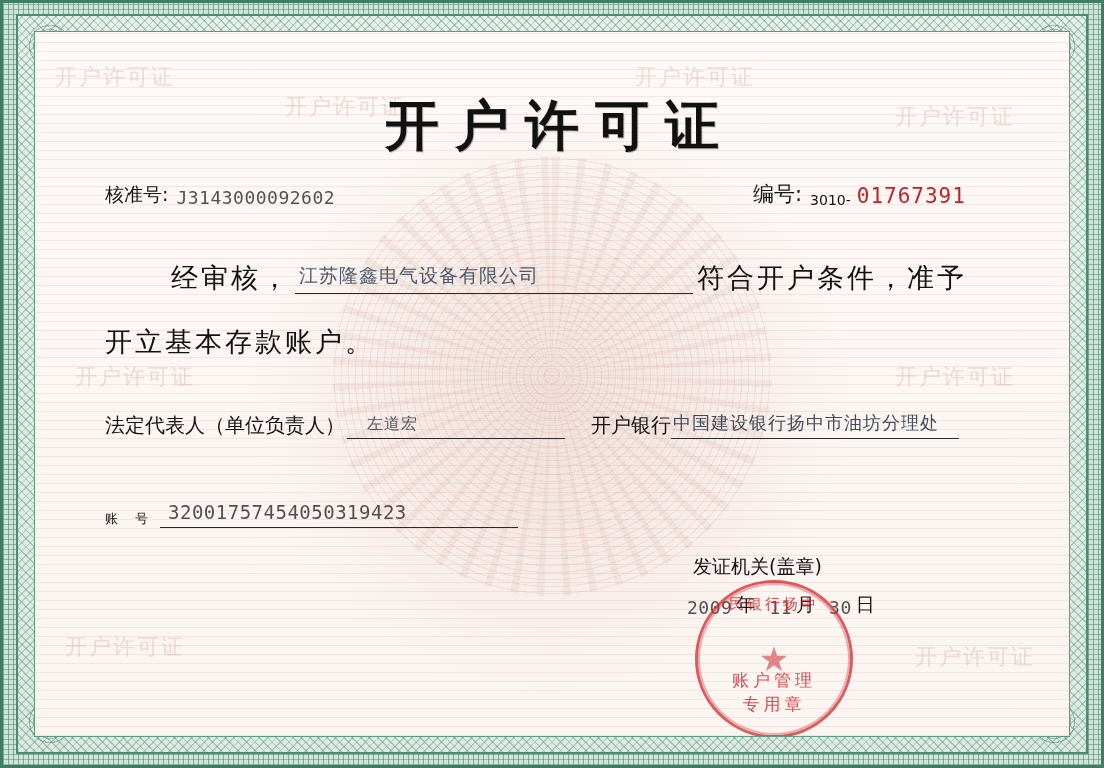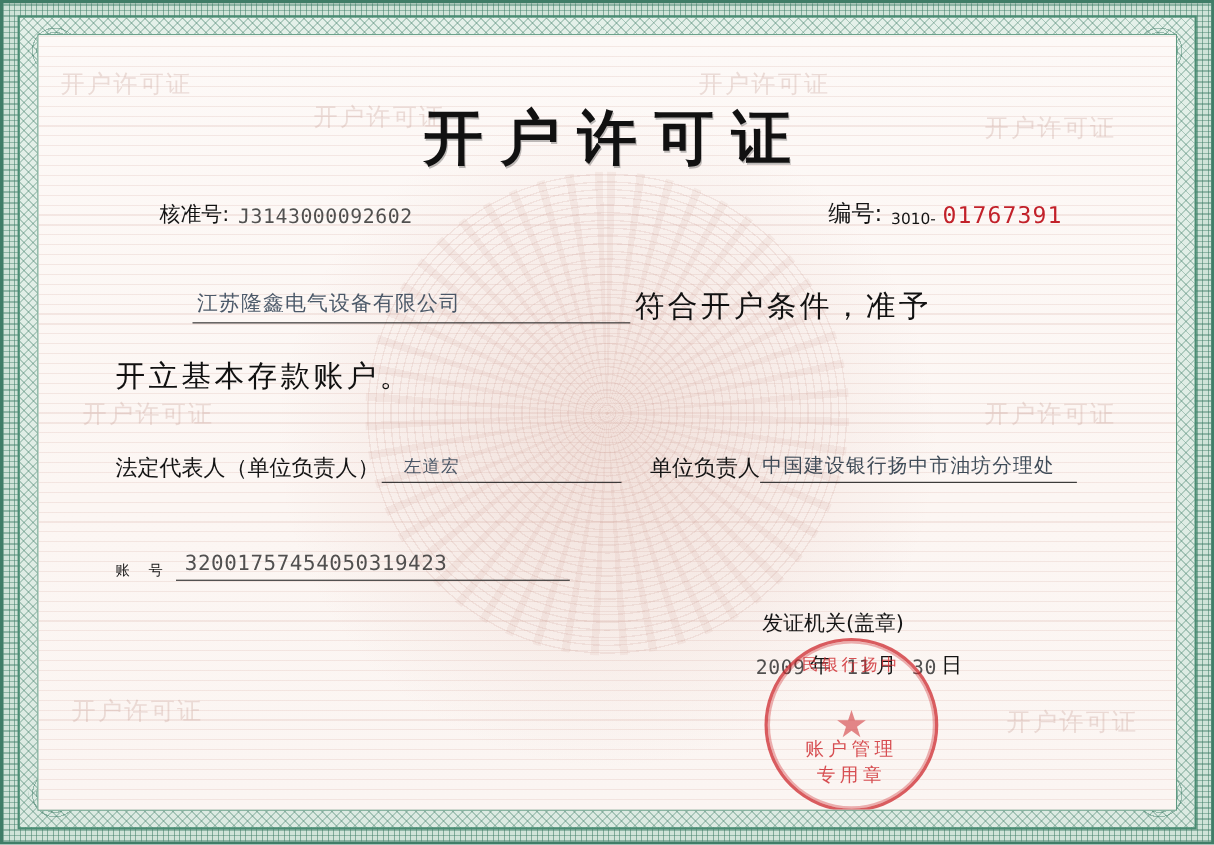--- a/index.html
+++ b/index.html
@@ -216,46 +216,47 @@
     <div class="ghost-text" style="left:860px; top:70px;">开户许可证</div>
     <div class="ghost-text" style="left:40px; top:330px;">开户许可证</div>
     <div class="ghost-text" style="left:860px; top:330px;">开户许可证</div>
     <div class="ghost-text" style="left:30px; top:600px;">开户许可证</div>
     <div class="ghost-text" style="left:880px; top:610px;">开户许可证</div>
 
     <div class="content">
 
       <div class="title">开户许可证</div>
 
-      <div class="row" style="left:70px; top:150px;margin-left:40px;">
+      <div class="row" style="left:70px; top:150px;">
         <span class="lbl">核准号:</span>
         <span class="val-type" style="margin-left:8px;">J3143000092602</span>
       </div>
 
       <div class="row" style="left:718px; top:148px;">
         <span class="lbl" style="font-size:21px;">编号:</span>
         <span class="lbl" style="font-size:14px; margin-left:8px;">3010-</span>
         <span class="red-num" style="margin-left:6px;">01767391</span>
       </div>
 
       <div class="row" style="left:136px; top:228px; align-items:flex-end;">
+        <span class="body-line" style="position:static;">经审核，</span>
         <span class="underline" style="width:398px; height:30px; margin:0 4px 2px 4px; position:relative;">
           <span class="val-hand" style="position:absolute; left:4px; bottom:4px; font-size:19px;">江苏隆鑫电气设备有限公司</span>
         </span>
         <span class="body-line" style="position:static;">符合开户条件，准予</span>
       </div>
 
       <div class="body-line" style="left:70px; top:292px;">开立基本存款账户。</div>
 
       <div class="row" style="left:70px; top:380px;">
         <span class="lbl" style="font-size:20px;">法定代表人（单位负责人）</span>
         <span class="underline" style="width:218px; height:26px; margin-left:2px; position:relative;">
           <span class="val-hand" style="position:absolute; left:20px; bottom:3px; font-size:16px;">左道宏</span>
         </span>
-        <span class="lbl" style="font-size:20px; margin-left:26px;">单位负责人</span>
+        <span class="lbl" style="font-size:20px; margin-left:26px;">开户银行</span>
         <span class="underline" style="width:288px; height:26px; position:relative;">
           <span class="val-hand" style="position:absolute; left:2px; bottom:3px; font-size:18px; color:#20303f;margin-top:44px;">中国建设银行扬中市油坊分理处</span>
         </span>
       </div>
 
       <div class="row" style="left:70px; top:468px;">
         <span class="lbl" style="font-size:13px; letter-spacing:2px;">账　号</span>
         <span class="underline" style="width:358px; height:28px; margin-left:10px; position:relative;">
           <span class="val-type" style="position:absolute; left:8px; bottom:4px; font-size:19px;">32001757454050319423</span>
         </span>

